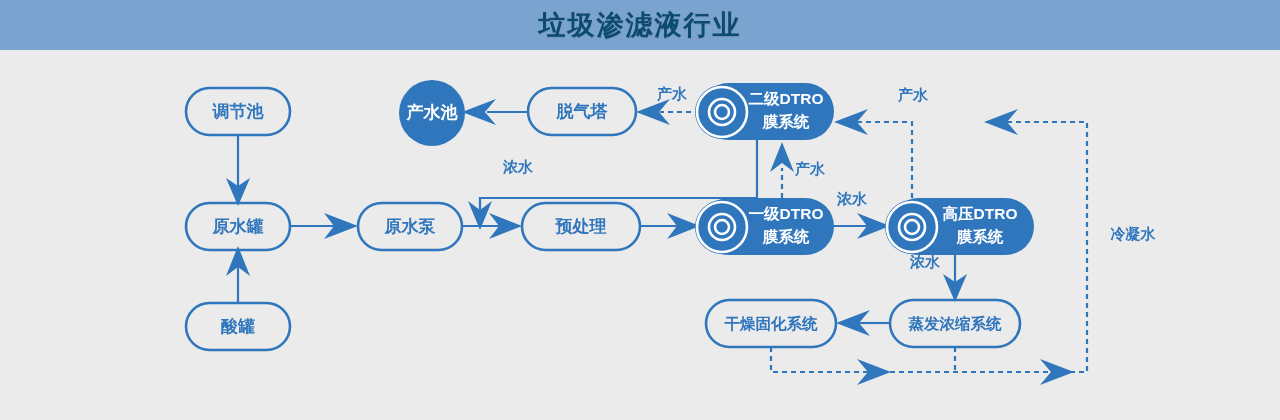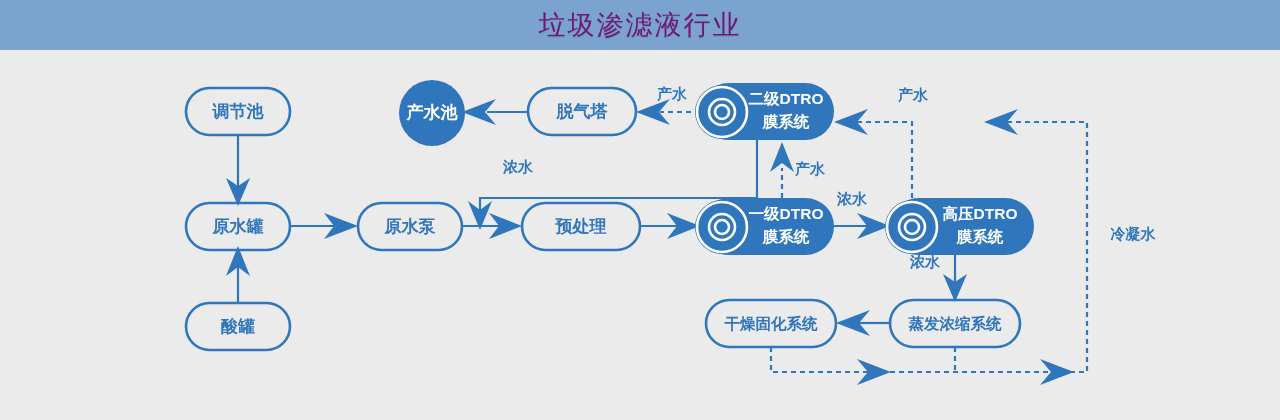--- a/index.html
+++ b/index.html
@@ -8,21 +8,21 @@
     background:#ebebeb;
     font-family:"Liberation Sans","DejaVu Sans",sans-serif;
     overflow:hidden;position:relative;
   }
   #header{
     position:absolute;left:0;top:0;width:1280px;height:50px;
     background:#7ba3cf;
     display:flex;align-items:center;justify-content:center;
   }
   #header .title{
-    color:#701a75;font-size:27px;font-weight:normal;letter-spacing:2px;
+    color:#0c4a6e;font-size:27px;font-weight:bold;letter-spacing:2px;
     text-shadow:0 1px 1px rgba(0,0,0,.10);
   }
   #canvas{
     position:absolute;left:0;top:50px;width:1280px;height:370px;
     background:#ebebeb;
   }
   svg#diagram{position:absolute;left:0;top:0;width:1280px;height:370px;display:block;}
   .node-label{
     font-family:"Liberation Sans","DejaVu Sans",sans-serif;
     font-size:17px;font-weight:bold;fill:#2f76bd;

